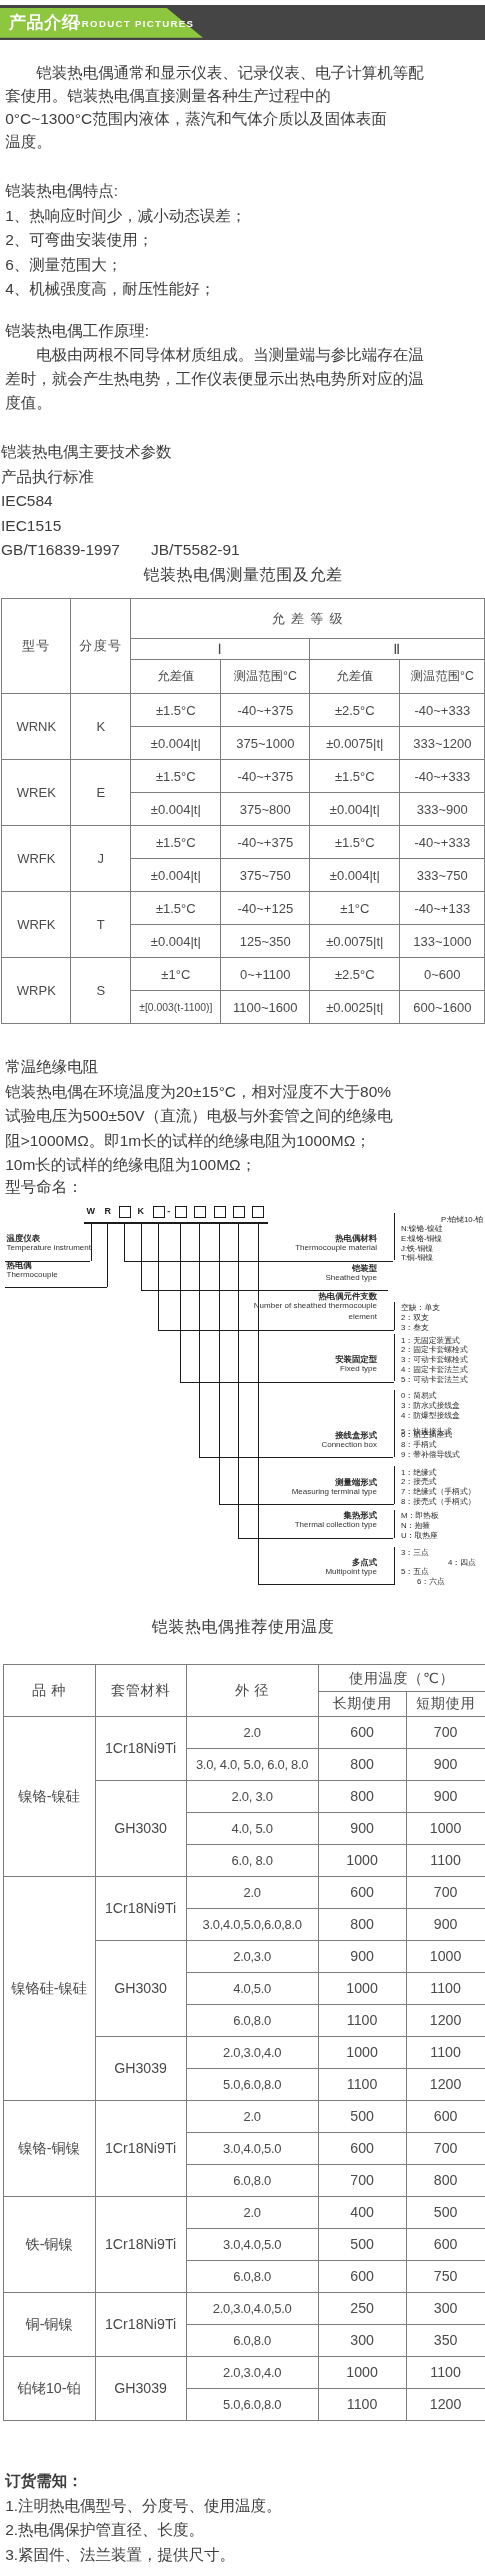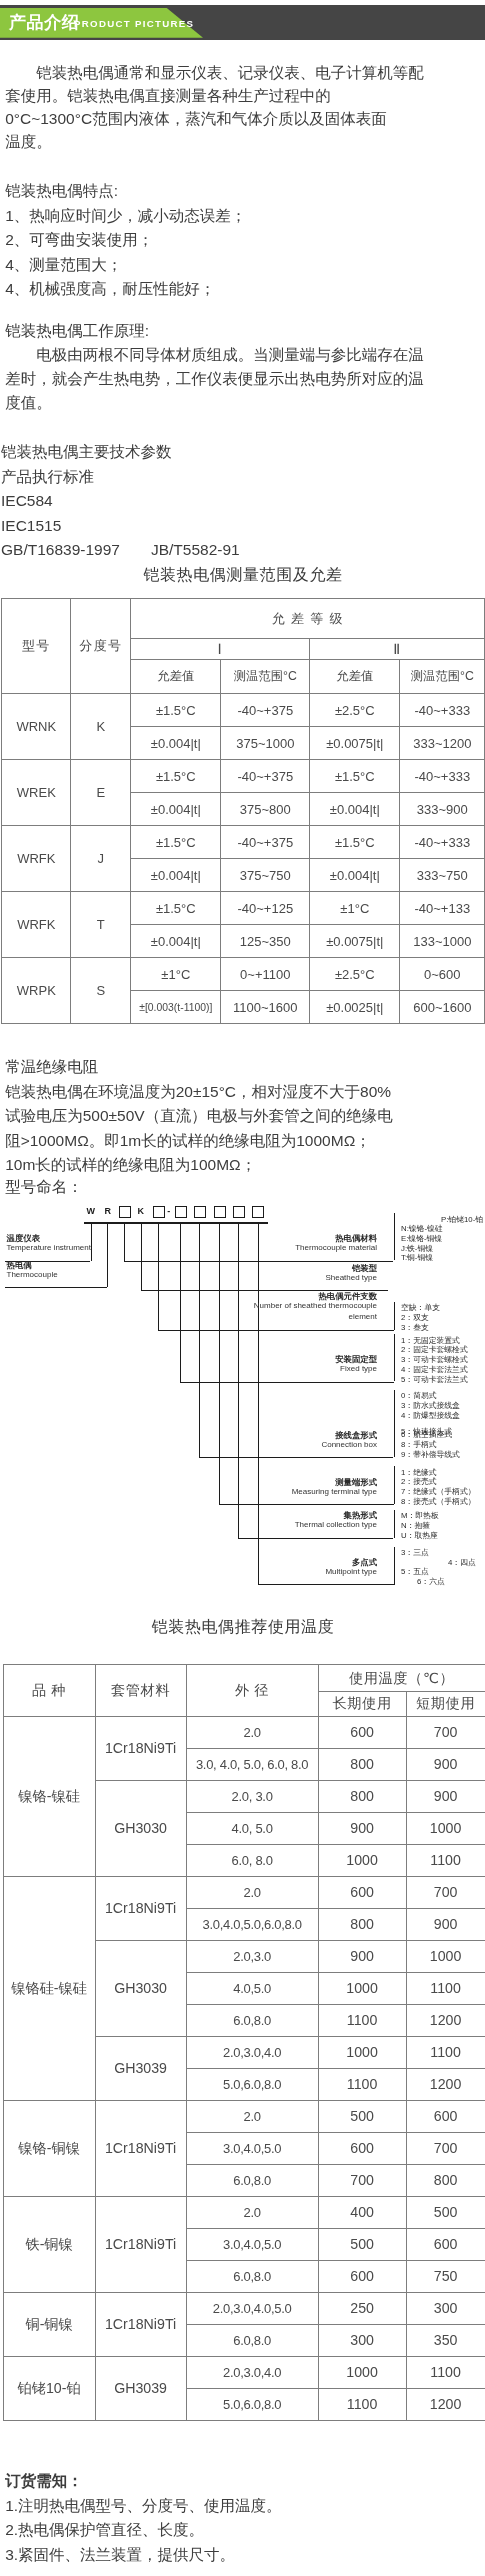--- a/index.html
+++ b/index.html
@@ -57,21 +57,21 @@
   <div class="abs bodytext" style="left:5.2px;top:61px;width:479px;line-height:23px;">　　铠装热电偶通常和显示仪表、记录仪表、电子计算机等配
 套使用。铠装热电偶直接测量各种生产过程中的
 0°C~1300°C范围内液体，蒸汽和气体介质以及固体表面
 温度。</div>
 
   <div class="abs listblock" style="left:5.2px;top:179px;width:479px;">
     <div>铠装热电偶特点:</div>
     <div id="features-items">
         <div>1、热响应时间少，减小动态误差；</div>
         <div>2、可弯曲安装使用；</div>
-        <div>4、测量范围大；</div>
+        <div>6、测量范围大；</div>
         <div>4、机械强度高，耐压性能好；</div>
       </div>
   </div>
 
   <div class="abs" style="left:5.2px;top:319px;width:479px;">
     <div style="font-size:15.5px;line-height:24px;">铠装热电偶工作原理:</div>
     <div class="bodytext">　　电极由两根不同导体材质组成。当测量端与参比端存在温
 差时，就会产生热电势，工作仪表便显示出热电势所对应的温
 度值。</div>
   </div>

